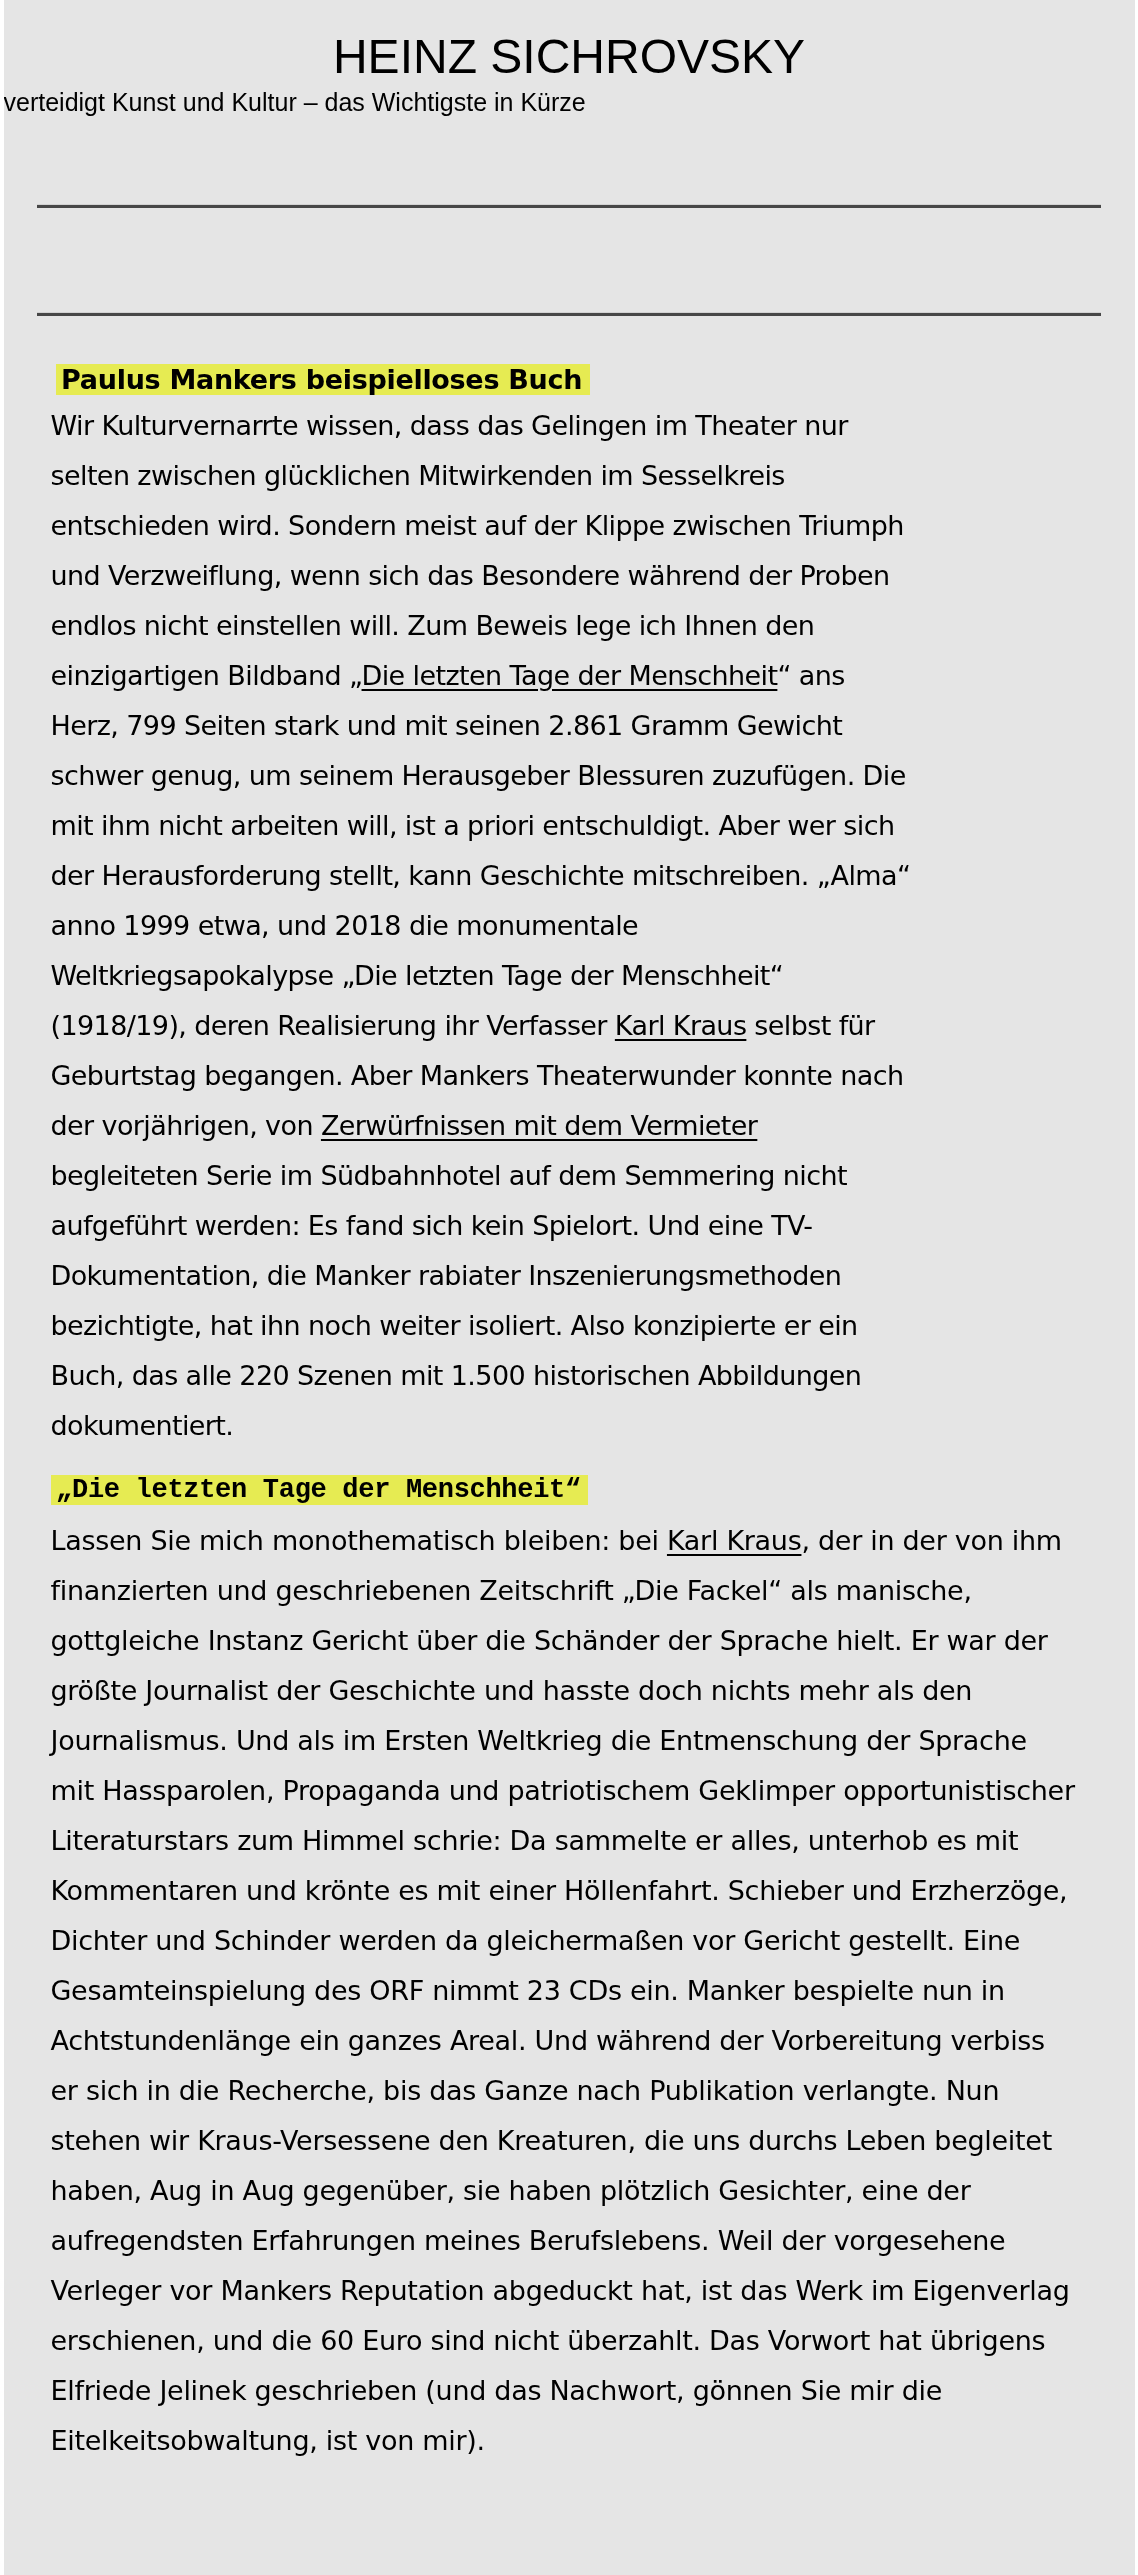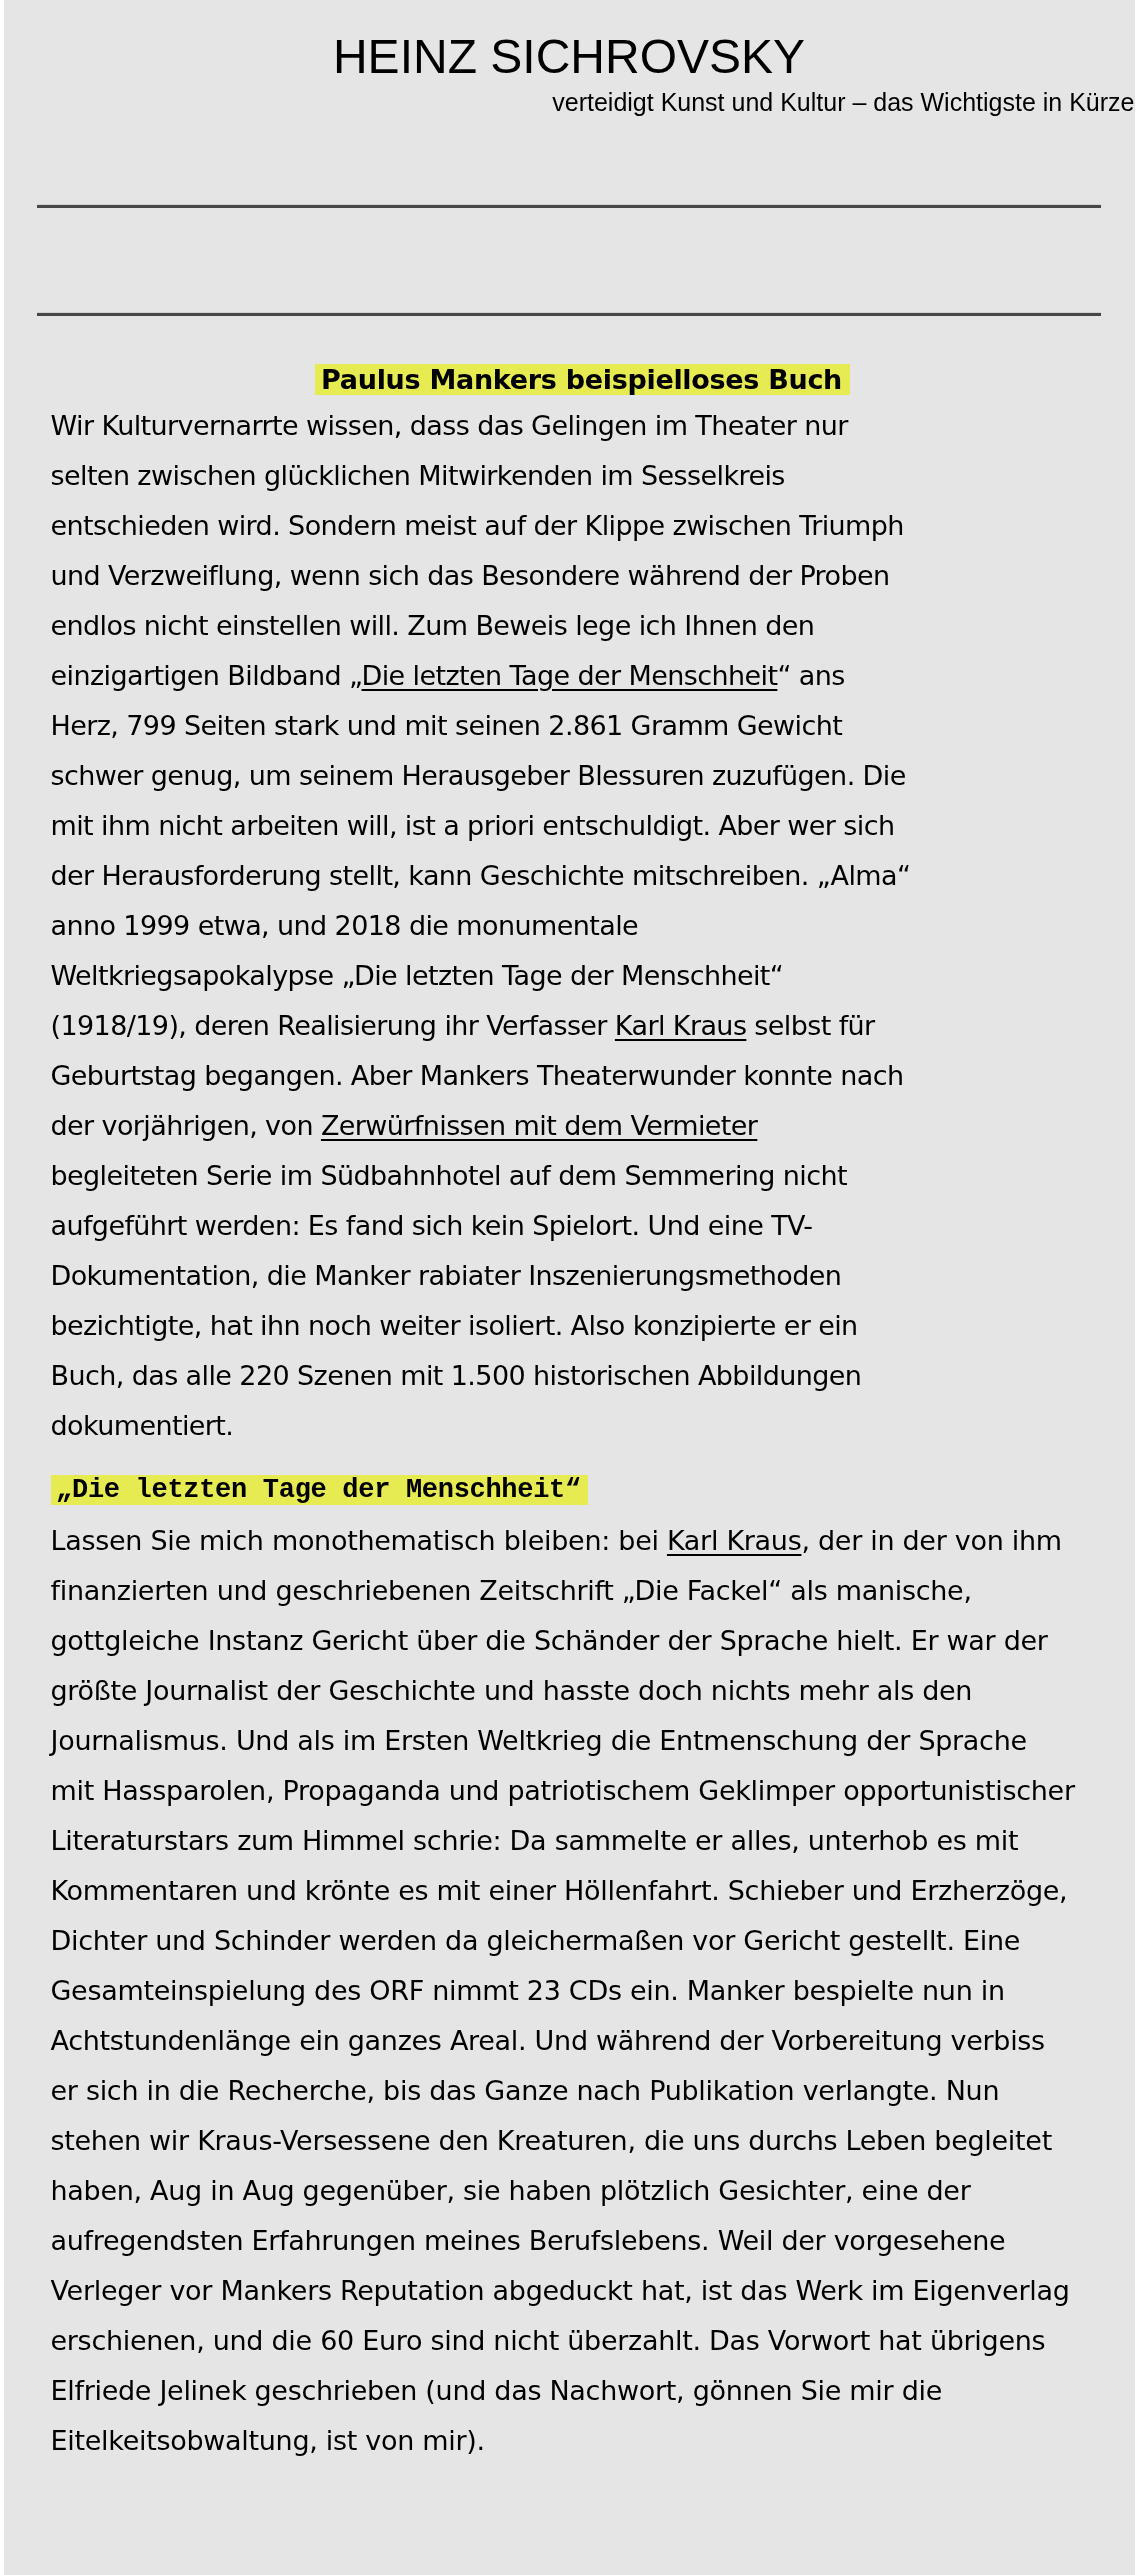--- a/index.html
+++ b/index.html
@@ -17,21 +17,21 @@
   }
   .title {
     text-align: center;
     font-family: "Liberation Sans", sans-serif;
     font-size: 48px;
     line-height: 48px;
     font-weight: 400;
     white-space: nowrap;
   }
   .subtitle {
-    text-align: right;
+    text-align: left;
     font-family: "Liberation Sans", sans-serif;
     font-size: 25px;
     line-height: 27px;
     margin-top: 7.5px;
     white-space: nowrap;
   }
   .rule {
     height: 3.1px;
     background: var(--rule, #474747);
     border-top: 1.2px solid var(--rule-edge, #d2d2d2);
@@ -47,21 +47,21 @@
     font-weight: bold;
     letter-spacing: -0.3px;
     margin: 0;
     white-space: nowrap;
   }
   .heading mark {
     background: var(--hl, #e6eb52);
     color: inherit;
     padding: 0 7.5px 0 5.6px;
   }
-  .h1 { margin-top: 48px; margin-left: 5px; text-align: center; }
+  .h1 { margin-top: 48px; margin-left: 5px; }
   .h2x { margin-top: 23.6px; margin-left: 0; font-family: Liberation Mono, monospace; }
   .para { font-size: 27px; line-height: 50px; }
   .p-bold { font-weight: normal; letter-spacing: -0.6px; margin-top: 5px; }
   .p-reg  { font-weight: normal; letter-spacing: -0.3px; margin-top: 10px; }
   .line { white-space: nowrap; }
   .u {
     text-decoration: underline;
     text-decoration-thickness: 1.9px;
     text-underline-offset: 4.3px;
   }

